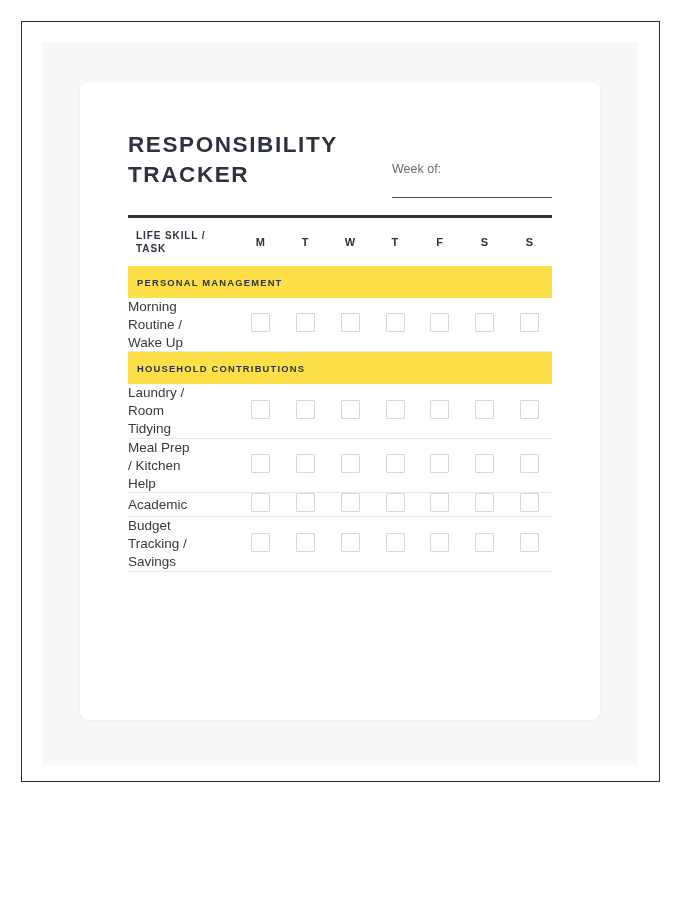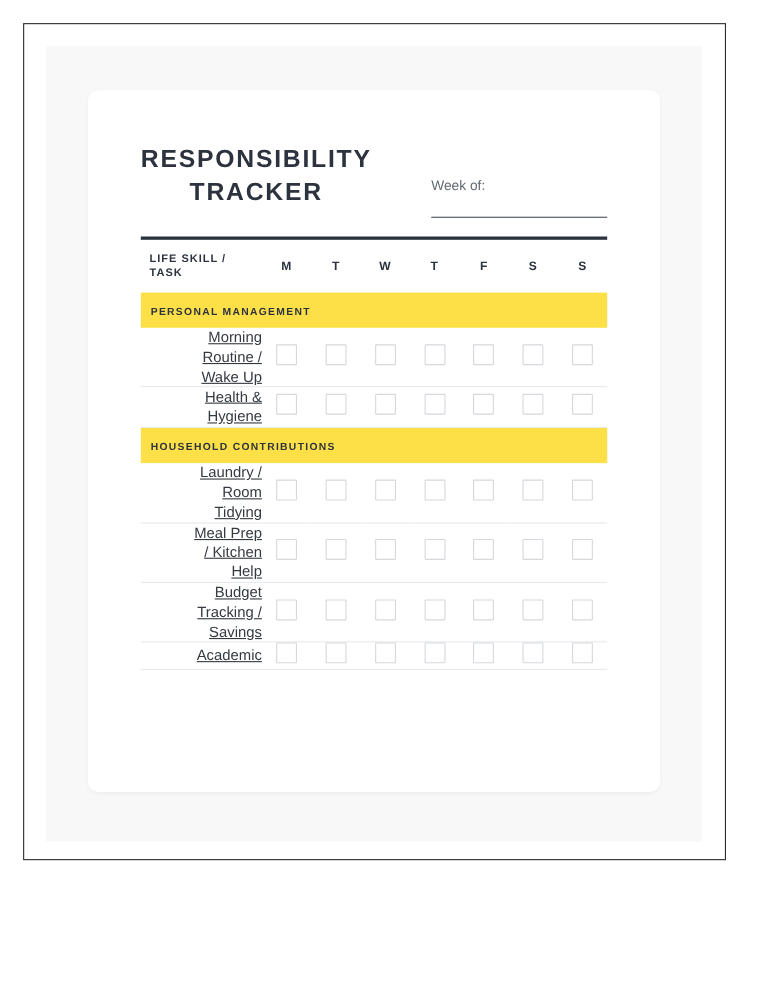--- a/index.html
+++ b/index.html
@@ -81,21 +81,20 @@
   .doc-title {
     font-size: 22.5px;
     font-weight: bold;
     letter-spacing: 1.6px;
     line-height: 1.33;
     color: #2c333e;
     margin: 0;
     white-space: pre-line;
     align-self: flex-start;
     padding-top: 4px;
-    text-align: center;
   }
   .week-block {
     width: 160px;
     padding-bottom: 4px;
     margin-left: 40px;
   }
   .week-label {
     font-size: 12.5px;
     color: #646a72;
     line-height: 1.2;
@@ -153,27 +152,26 @@
     height: 14px;
   }
 
   tr.task-row td {
     border-bottom: 1px solid #e6e8ea;
     vertical-align: middle;
     padding: 0;
   }
 
   td.task-cell {
-    text-align: right;
+    text-align: left;
     font-size: 13.5px;
     color: #353a41;
     line-height: 1.32;
     white-space: pre-line;
     padding: 13px 6px 13px 9px;
-    text-decoration: underline;
   }
   td.box-cell { text-align: center; }
 
   .chk {
     display: inline-block;
     width: 19px;
     height: 19px;
     border: 1px solid #d5d8dc;
     background: #ffffff;
     box-sizing: border-box;
@@ -234,31 +232,20 @@
 Routine /
 Wake Up</td>
               <td class="box-cell"><span class="chk"></span></td>
               <td class="box-cell"><span class="chk"></span></td>
               <td class="box-cell"><span class="chk"></span></td>
               <td class="box-cell"><span class="chk"></span></td>
               <td class="box-cell"><span class="chk"></span></td>
               <td class="box-cell"><span class="chk"></span></td>
               <td class="box-cell"><span class="chk"></span></td>
             </tr>
-            <tr class="task-row">
-              <td class="task-cell">Health &amp;
-Hygiene</td>
-              <td class="box-cell"><span class="chk"></span></td>
-              <td class="box-cell"><span class="chk"></span></td>
-              <td class="box-cell"><span class="chk"></span></td>
-              <td class="box-cell"><span class="chk"></span></td>
-              <td class="box-cell"><span class="chk"></span></td>
-              <td class="box-cell"><span class="chk"></span></td>
-              <td class="box-cell"><span class="chk"></span></td>
-            </tr>
             <tr class="section-row">
               <td colspan="8">HOUSEHOLD CONTRIBUTIONS</td>
             </tr>
             <tr class="task-row">
               <td class="task-cell">Laundry /
 Room
 Tidying</td>
               <td class="box-cell"><span class="chk"></span></td>
               <td class="box-cell"><span class="chk"></span></td>
               <td class="box-cell"><span class="chk"></span></td>
@@ -273,41 +260,41 @@
 Help</td>
               <td class="box-cell"><span class="chk"></span></td>
               <td class="box-cell"><span class="chk"></span></td>
               <td class="box-cell"><span class="chk"></span></td>
               <td class="box-cell"><span class="chk"></span></td>
               <td class="box-cell"><span class="chk"></span></td>
               <td class="box-cell"><span class="chk"></span></td>
               <td class="box-cell"><span class="chk"></span></td>
             </tr>
             <tr class="task-row">
+              <td class="task-cell">Academic</td>
+              <td class="box-cell"><span class="chk"></span></td>
+              <td class="box-cell"><span class="chk"></span></td>
+              <td class="box-cell"><span class="chk"></span></td>
+              <td class="box-cell"><span class="chk"></span></td>
+              <td class="box-cell"><span class="chk"></span></td>
+              <td class="box-cell"><span class="chk"></span></td>
+              <td class="box-cell"><span class="chk"></span></td>
+            </tr>
+            <tr class="task-row">
               <td class="task-cell">Budget
 Tracking /
 Savings</td>
               <td class="box-cell"><span class="chk"></span></td>
               <td class="box-cell"><span class="chk"></span></td>
               <td class="box-cell"><span class="chk"></span></td>
               <td class="box-cell"><span class="chk"></span></td>
               <td class="box-cell"><span class="chk"></span></td>
               <td class="box-cell"><span class="chk"></span></td>
               <td class="box-cell"><span class="chk"></span></td>
             </tr>
-            <tr class="task-row">
-              <td class="task-cell">Academic</td>
-              <td class="box-cell"><span class="chk"></span></td>
-              <td class="box-cell"><span class="chk"></span></td>
-              <td class="box-cell"><span class="chk"></span></td>
-              <td class="box-cell"><span class="chk"></span></td>
-              <td class="box-cell"><span class="chk"></span></td>
-              <td class="box-cell"><span class="chk"></span></td>
-              <td class="box-cell"><span class="chk"></span></td>
-            </tr>
           </tbody>
       </table>
 
     </div>
   </div>
 </div>
 
 <div id="print-frame"></div>
 
 </body></html>

